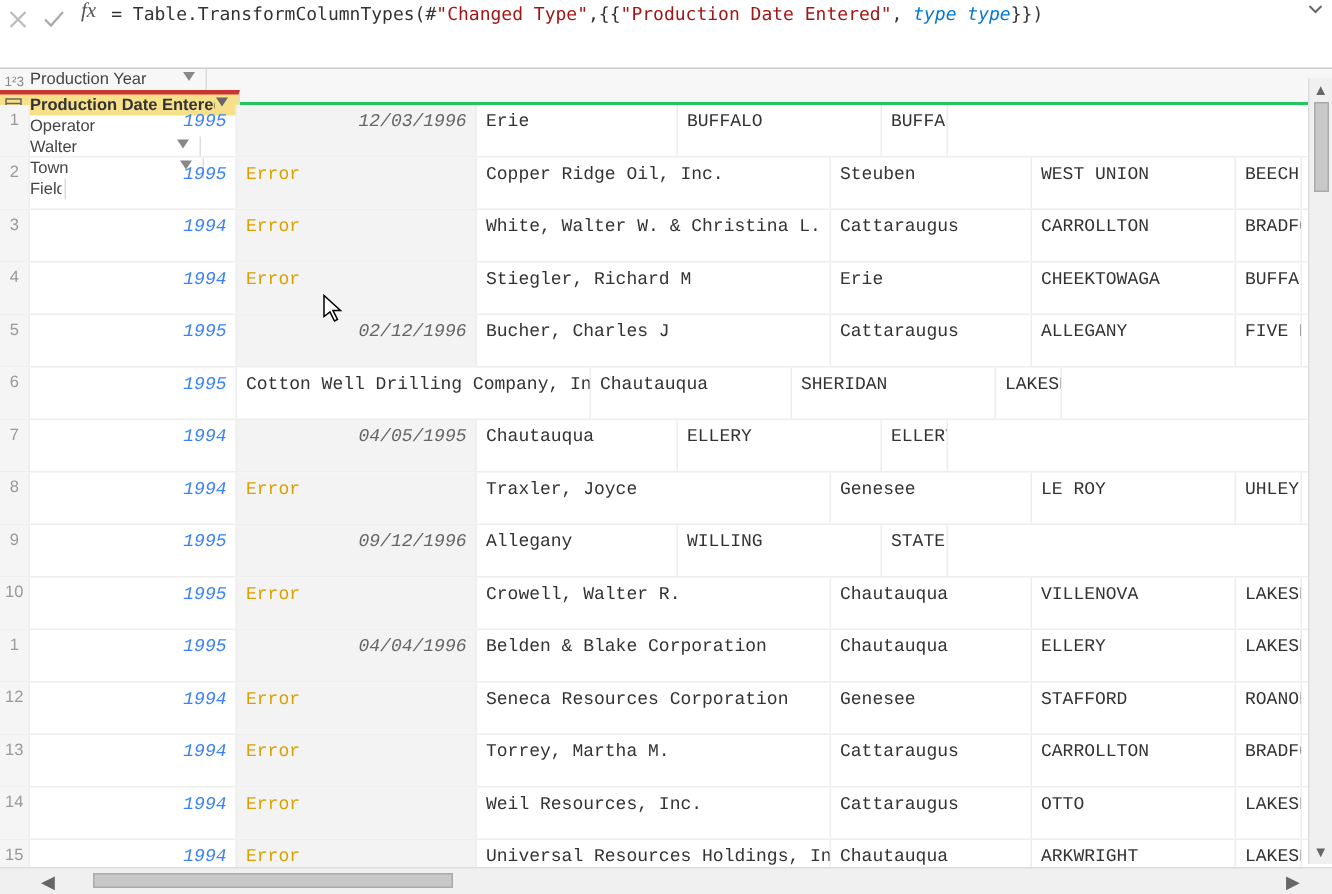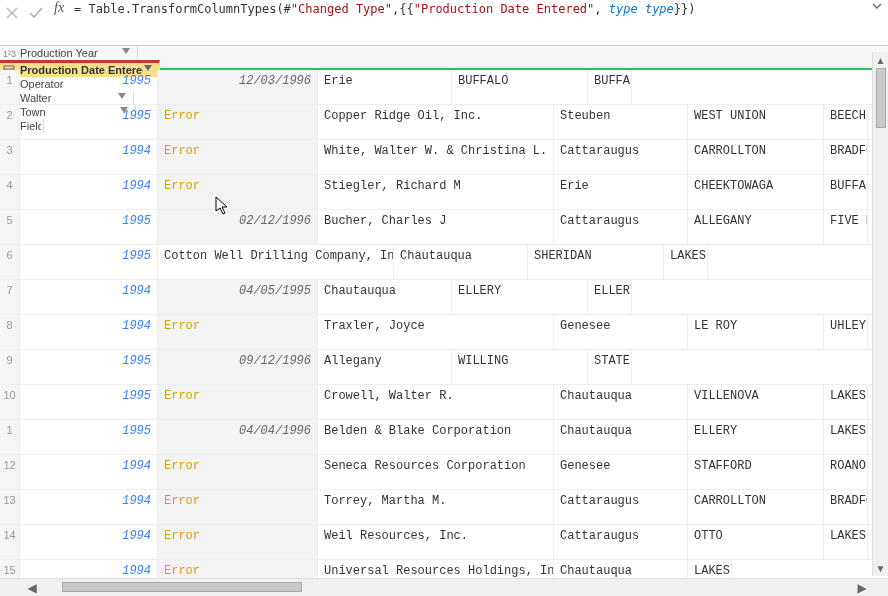--- a/index.html
+++ b/index.html
@@ -272,20 +272,21 @@
       <div class="cell county">Cattaraugus</div>
       <div class="cell town">OTTO</div>
       <div class="cell field">LAKESHO</div>
     </div>
     <div class="row">
       <div class="rownum">15</div>
       <div class="cell year">1994</div>
       <div class="cell date error">Error</div>
       <div class="cell op">Universal Resources Holdings, Incorp.</div>
       <div class="cell county">Chautauqua</div>
+      <div class="cell town">ARKWRIGHT</div>
       <div class="cell field">LAKESHO</div>
     </div>
   </div>
 
 <div class="vscroll">
   <div class="arrow">▲</div>
   <div class="thumb"></div>
   <div style="flex:1"></div>
   <div class="arrow">▼</div>
 </div>

